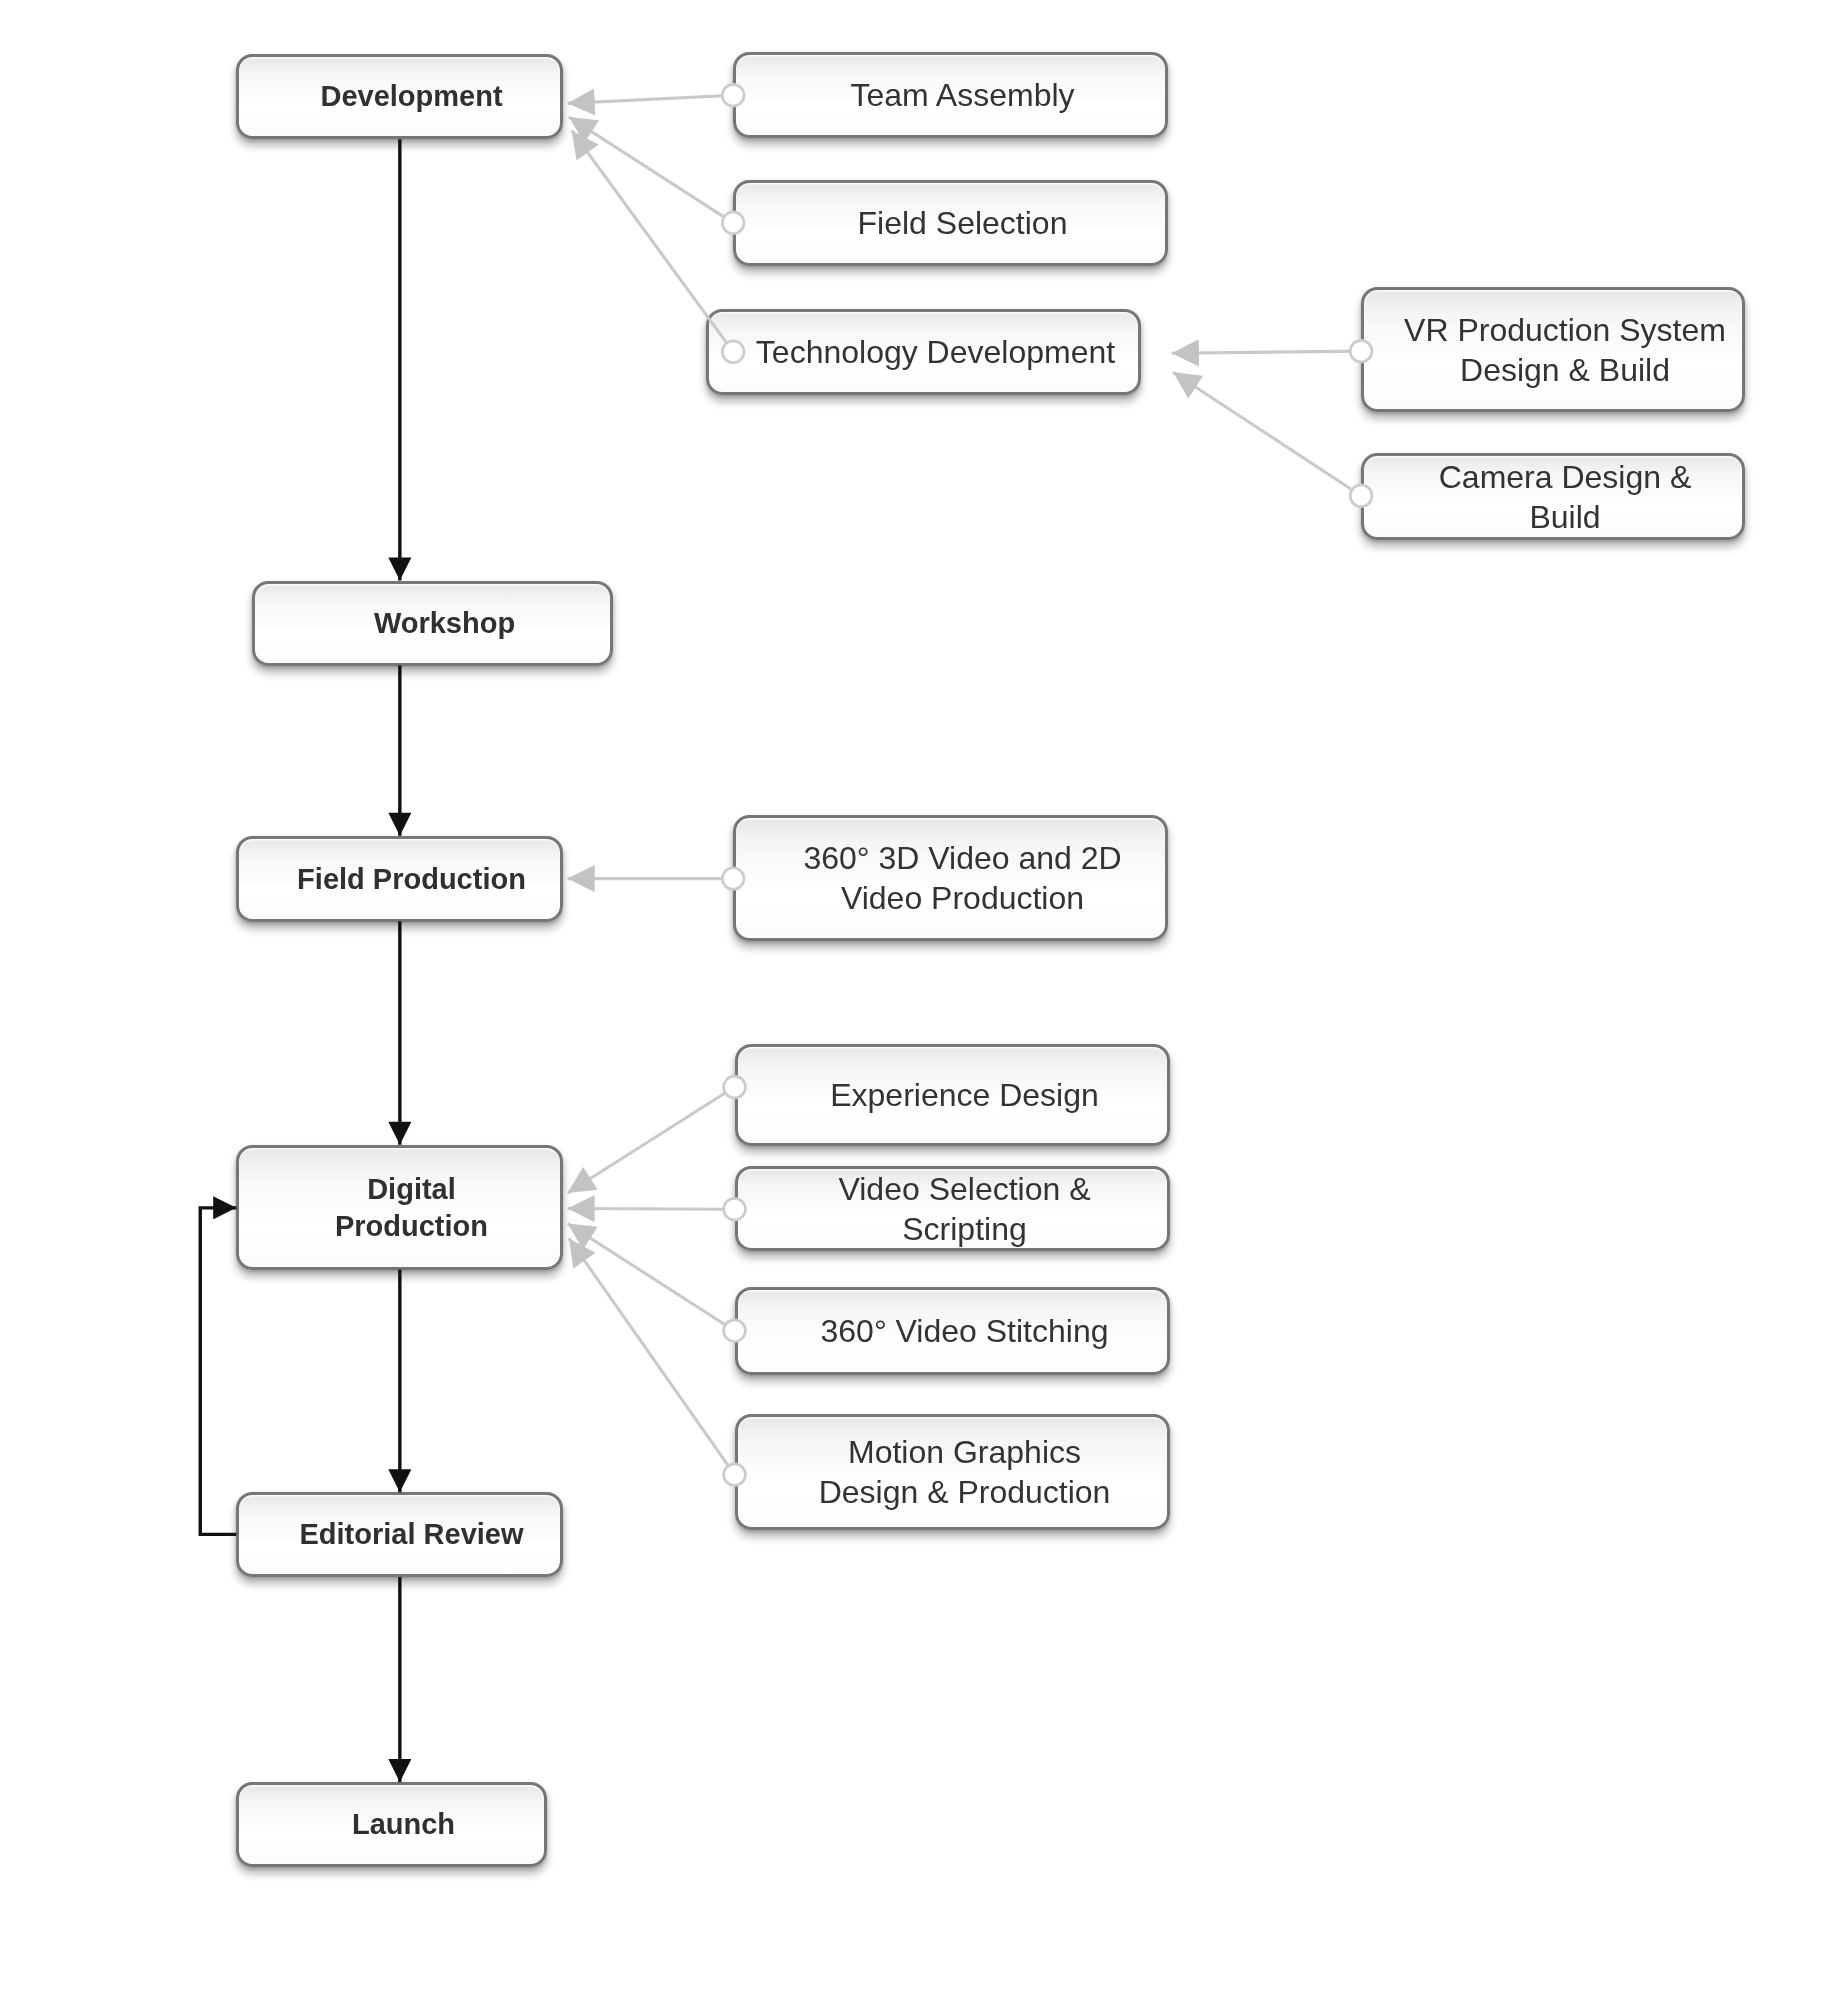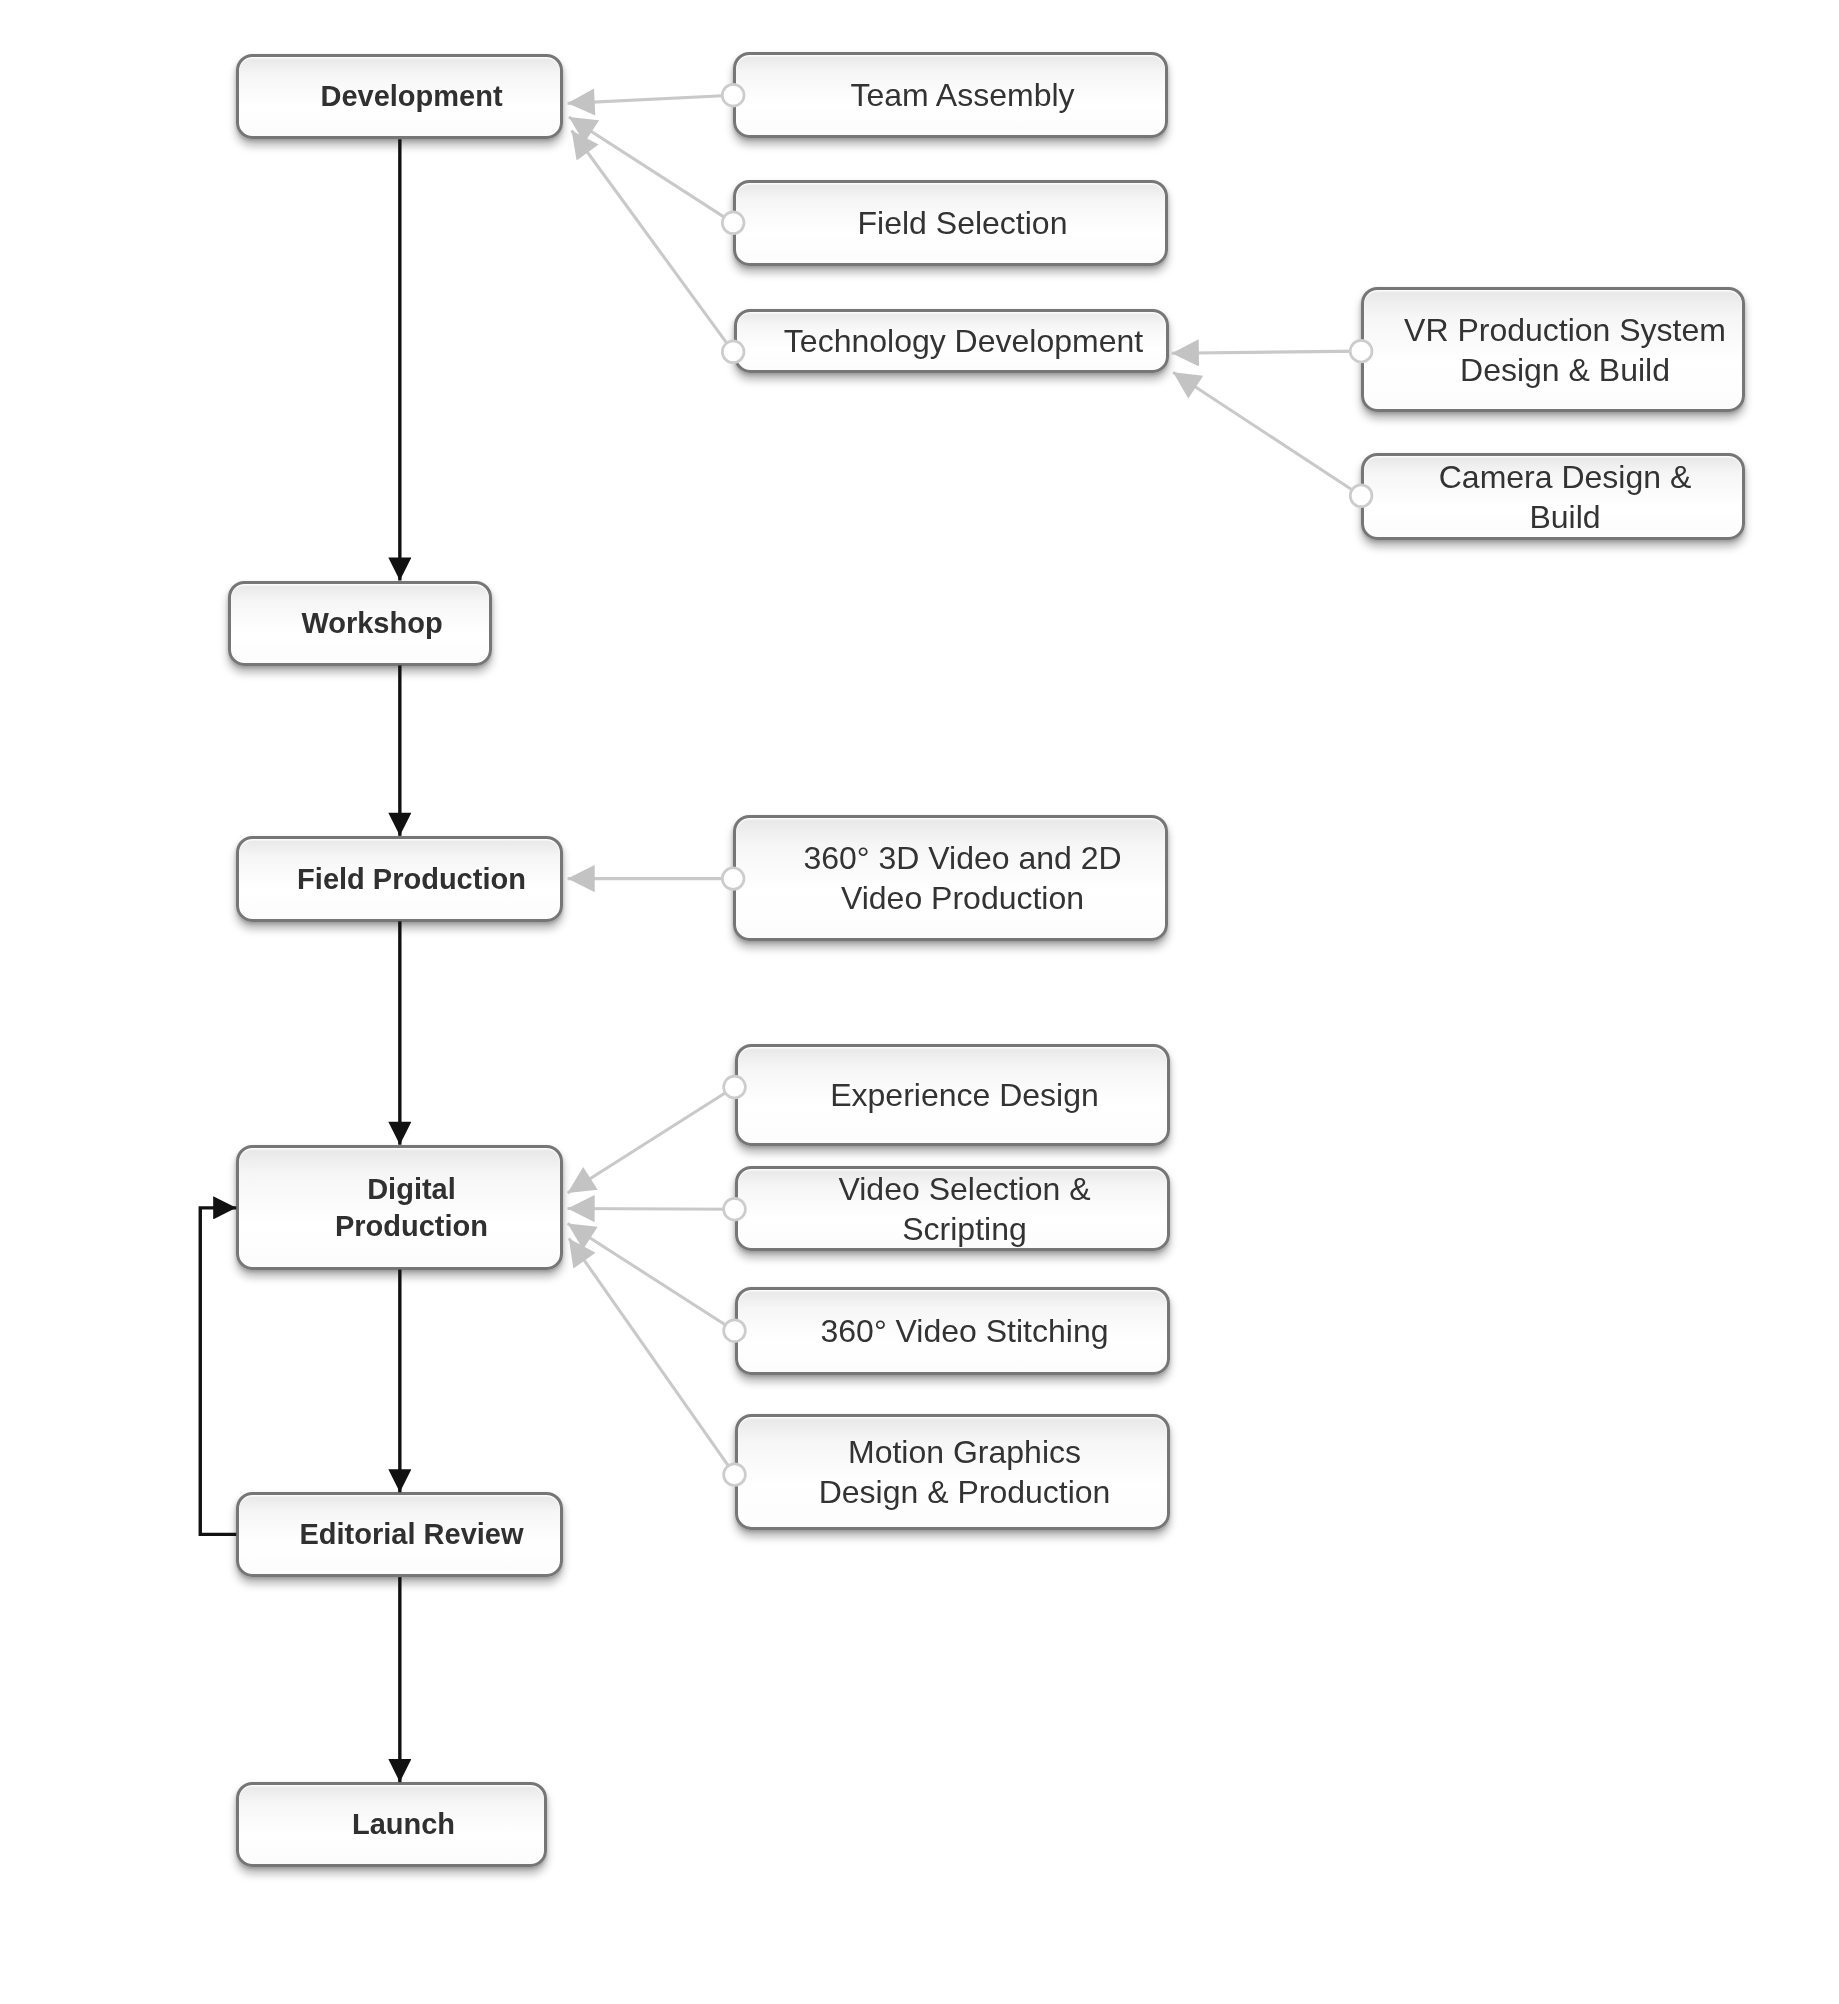--- a/index.html
+++ b/index.html
@@ -28,21 +28,21 @@
 </style>
 </head>
 <body>
 
 <div id="canvas">
 
   <div class="node main" style="left:236px;top:54px;width:327px;height:85px">
     <span class="lbl">Development</span>
   </div>
 
-  <div class="node main" style="left:228px;top:581px;width:264px;height:85px">
+  <div class="node main" style="left:252px;top:581px;width:361px;height:85px">
     <span class="lbl">Workshop</span>
   </div>
 
   <div class="node main" style="left:236px;top:836px;width:327px;height:86px">
     <span class="lbl">Field Production</span>
   </div>
 
   <div class="node main" style="left:236px;top:1145px;width:327px;height:125px">
     <span class="lbl">Digital
 Production</span>
@@ -57,21 +57,21 @@
   </div>
 
   <div class="node side" style="left:733px;top:52px;width:435px;height:86px">
     <span class="lbl">Team Assembly</span>
   </div>
 
   <div class="node side" style="left:733px;top:180px;width:435px;height:86px">
     <span class="lbl">Field Selection</span>
   </div>
 
-  <div class="node side" style="left:734px;top:309px;width:435px;height:64px">
+  <div class="node side" style="left:706px;top:309px;width:435px;height:86px">
     <span class="lbl">Technology Development</span>
   </div>
 
   <div class="node side" style="left:733px;top:815px;width:435px;height:126px">
     <span class="lbl">360° 3D Video and 2D
 Video Production</span>
   </div>
 
   <div class="node side" style="left:735px;top:1044px;width:435px;height:102px">
     <span class="lbl">Experience Design</span>

